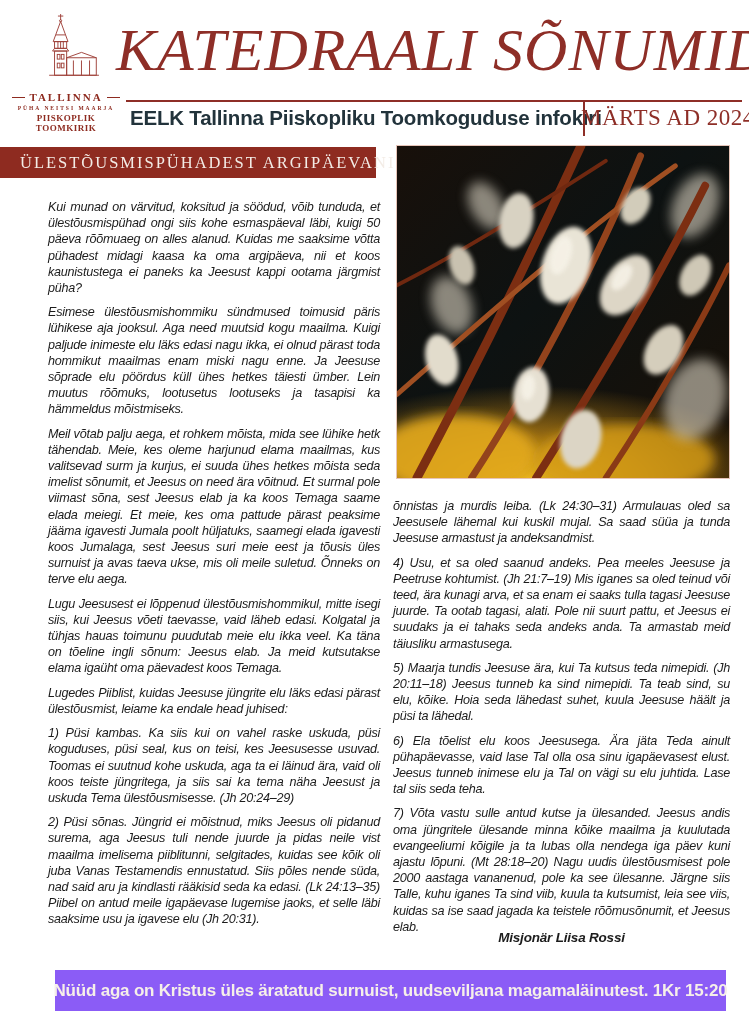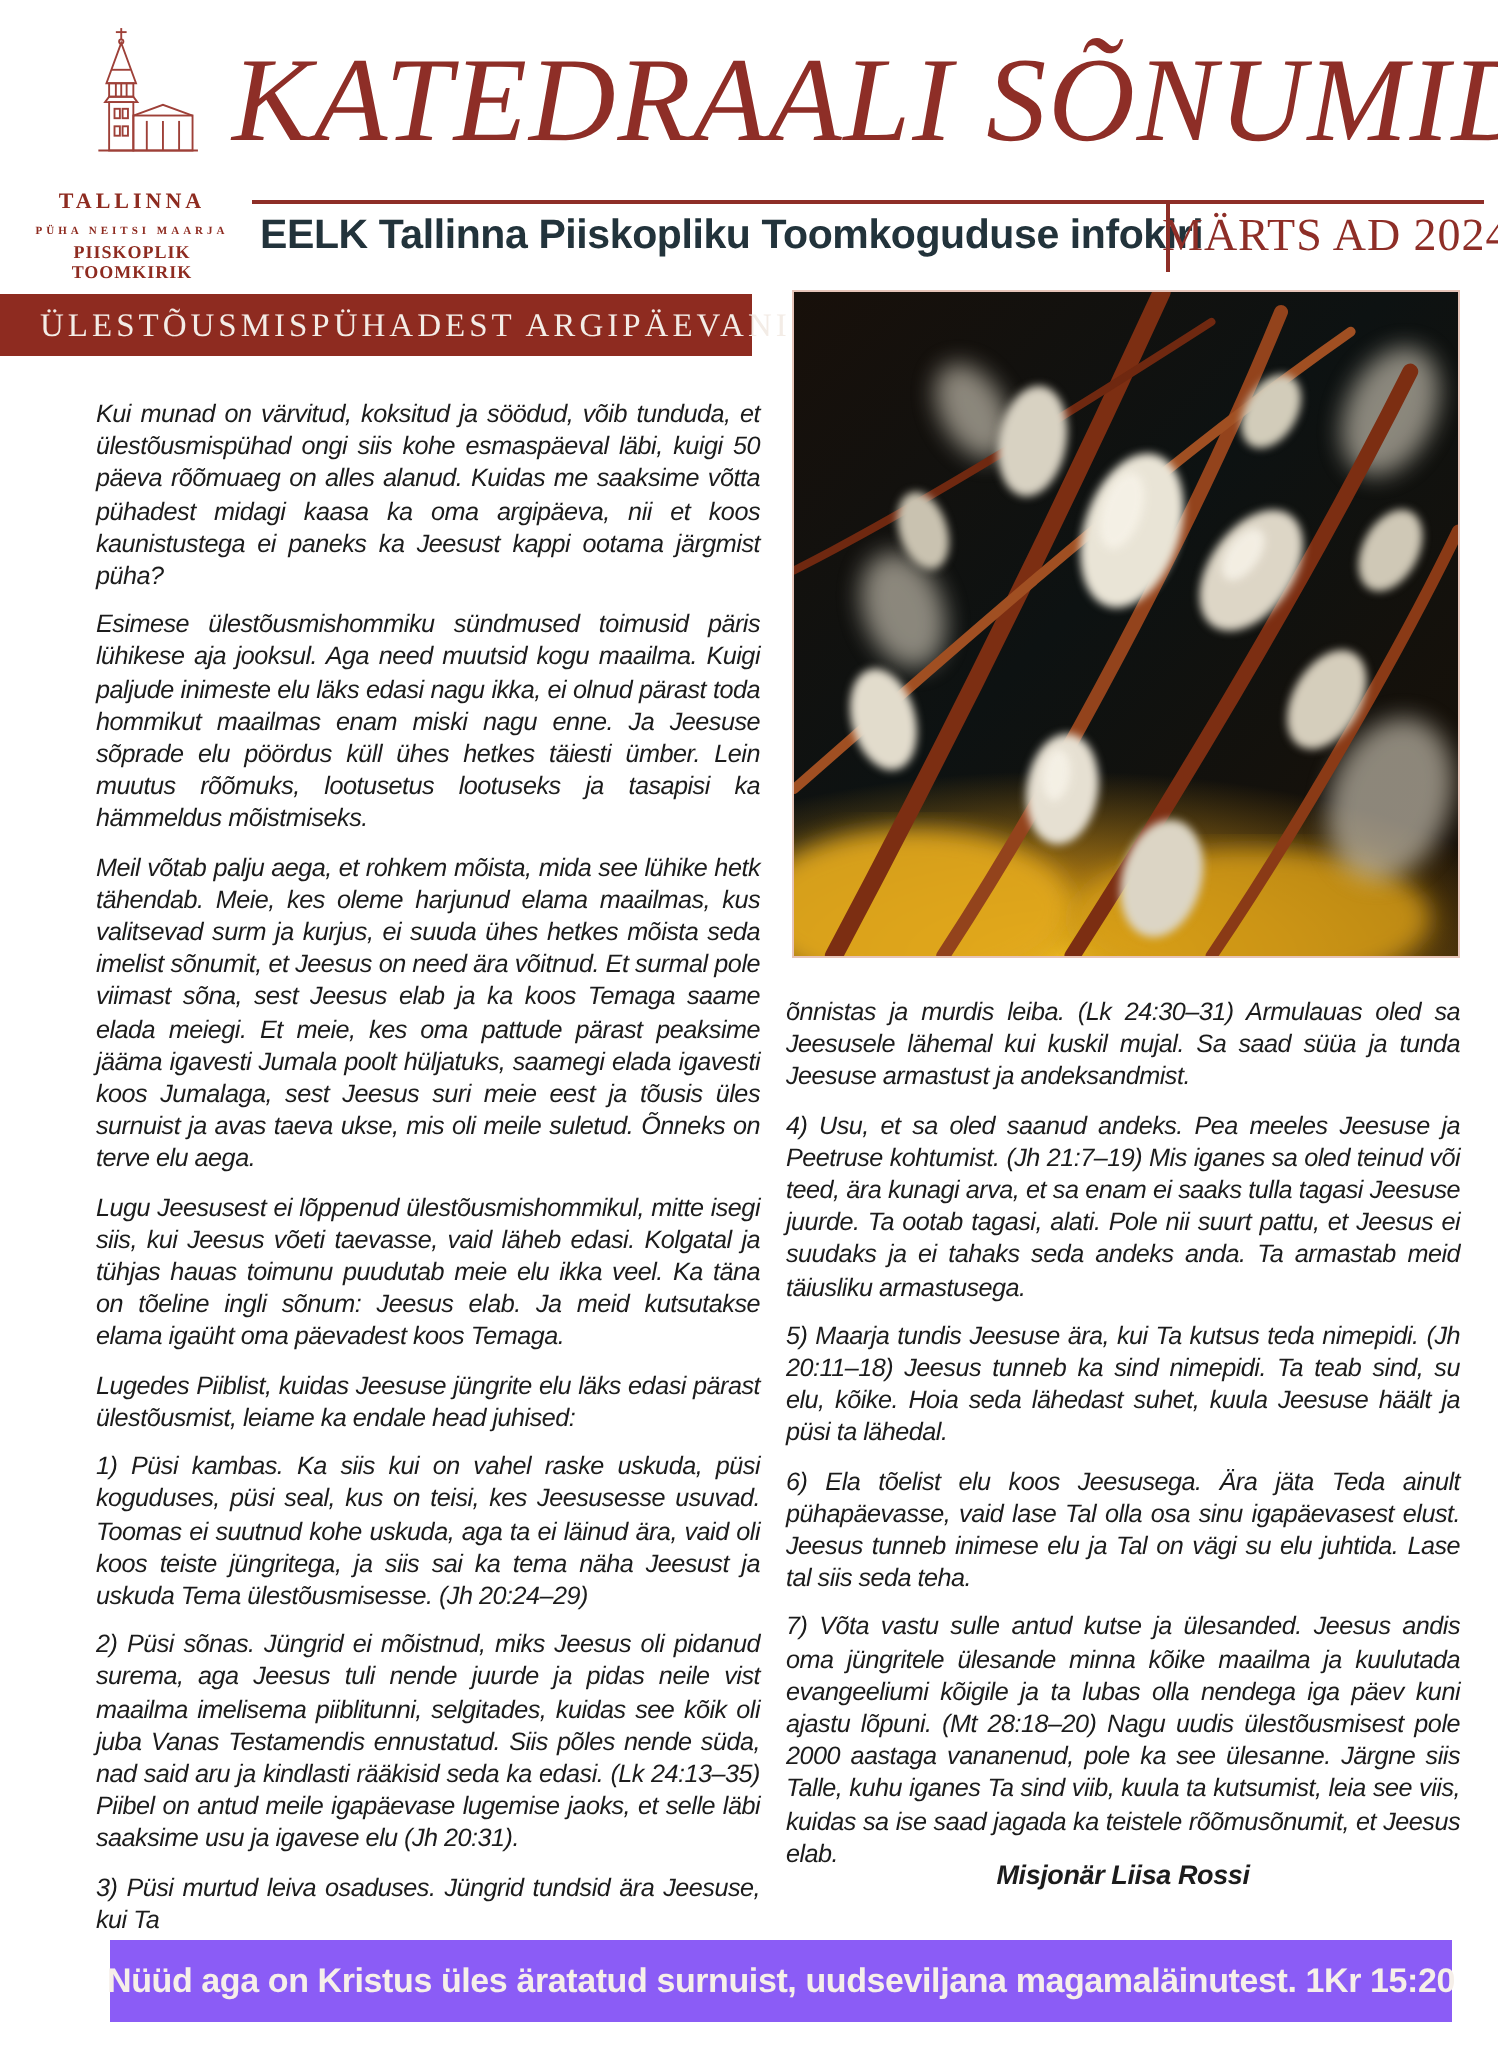--- a/index.html
+++ b/index.html
@@ -6,21 +6,21 @@
   #page{
     position:relative;
     width:749px;height:1024px;
     background:#ffffff;
     overflow:hidden;
     font-family:"Liberation Sans",sans-serif;
   }
   
   .logo{position:absolute;left:12px;top:4px;width:108px;height:132px;text-align:center;color:var(--accent,#8e2b20);}
   .logo svg{display:block;margin:0 auto;}
-  .logo-line1{font-family:"Liberation Serif",serif;font-weight:bold;font-size:11px;letter-spacing:2px;color:var(--accent,#8e2b20);display:flex;align-items:center;gap:4px;justify-content:center;margin-top:1px;flex-direction:column;}
+  .logo-line1{font-family:"Liberation Serif",serif;font-weight:bold;font-size:11px;letter-spacing:2px;color:var(--accent,#8e2b20);display:flex;align-items:center;gap:4px;justify-content:center;margin-top:1px;}
   .logo-line1 .rule{flex:1;height:1px;background:var(--accent,#8e2b20);}
   .logo-line2{font-family:"Liberation Serif",serif;font-size:5.5px;letter-spacing:2px;font-weight:bold;color:var(--accent,#8e2b20);margin-top:2px;}
   .logo-line3{font-family:"Liberation Serif",serif;font-size:9px;letter-spacing:0.5px;font-weight:bold;color:var(--accent,#8e2b20);margin-top:2px;}
   .masthead-title{
     position:absolute;left:116px;top:16px;width:622px;
     font-family:"Liberation Serif",serif;
     font-size:60px;letter-spacing:1px;
     color:var(--title,#8e2e27);
     text-align:center;white-space:nowrap;font-style:italic;
   }
@@ -192,21 +192,20 @@
   </div>
 
   <div id="col-left" class="col">
       <p>Kui munad on värvitud, koksitud ja söödud, võib tunduda, et ülestõusmispühad ongi siis kohe esmaspäeval läbi, kuigi 50 päeva rõõmuaeg on alles alanud. Kuidas me saaksime võtta pühadest midagi kaasa ka oma argipäeva, nii et koos kaunistustega ei paneks ka Jeesust kappi ootama järgmist püha?</p>
       <p>Esimese ülestõusmishommiku sündmused toimusid päris lühikese aja jooksul. Aga need muutsid kogu maailma. Kuigi paljude inimeste elu läks edasi nagu ikka, ei olnud pärast toda hommikut maailmas enam miski nagu enne. Ja Jeesuse sõprade elu pöördus küll ühes hetkes täiesti ümber. Lein muutus rõõmuks, lootusetus lootuseks ja tasapisi ka hämmeldus mõistmiseks.</p>
       <p>Meil võtab palju aega, et rohkem mõista, mida see lühike hetk tähendab. Meie, kes oleme harjunud elama maailmas, kus valitsevad surm ja kurjus, ei suuda ühes hetkes mõista seda imelist sõnumit, et Jeesus on need ära võitnud. Et surmal pole viimast sõna, sest Jeesus elab ja ka koos Temaga saame elada meiegi. Et meie, kes oma pattude pärast peaksime jääma igavesti Jumala poolt hüljatuks, saamegi elada igavesti koos Jumalaga, sest Jeesus suri meie eest ja tõusis üles surnuist ja avas taeva ukse, mis oli meile suletud. Õnneks on terve elu aega.</p>
       <p>Lugu Jeesusest ei lõppenud ülestõusmishommikul, mitte isegi siis, kui Jeesus võeti taevasse, vaid läheb edasi. Kolgatal ja tühjas hauas toimunu puudutab meie elu ikka veel. Ka täna on tõeline ingli sõnum: Jeesus elab. Ja meid kutsutakse elama igaüht oma päevadest koos Temaga.</p>
       <p>Lugedes Piiblist, kuidas Jeesuse jüngrite elu läks edasi pärast ülestõusmist, leiame ka endale head juhised:</p>
       <p>1) Püsi kambas. Ka siis kui on vahel raske uskuda, püsi koguduses, püsi seal, kus on teisi, kes Jeesusesse usuvad. Toomas ei suutnud kohe uskuda, aga ta ei läinud ära, vaid oli koos teiste jüngritega, ja siis sai ka tema näha Jeesust ja uskuda Tema ülestõusmisesse. (Jh 20:24–29)</p>
       <p>2) Püsi sõnas. Jüngrid ei mõistnud, miks Jeesus oli pidanud surema, aga Jeesus tuli nende juurde ja pidas neile vist maailma imelisema piiblitunni, selgitades, kuidas see kõik oli juba Vanas Testamendis ennustatud. Siis põles nende süda, nad said aru ja kindlasti rääkisid seda ka edasi. (Lk 24:13–35) Piibel on antud meile igapäevase lugemise jaoks, et selle läbi saaksime usu ja igavese elu (Jh 20:31).</p>
-      <p>3) Püsi murtud leiva osaduses. Jüngrid tundsid ära Jeesuse, kui Ta</p>
     </div>
   <div id="col-right" class="col">
       <p>õnnistas ja murdis leiba. (Lk 24:30–31) Armulauas oled sa Jeesusele lähemal kui kuskil mujal. Sa saad süüa ja tunda Jeesuse armastust ja andeksandmist.</p>
       <p>4) Usu, et sa oled saanud andeks. Pea meeles Jeesuse ja Peetruse kohtumist. (Jh 21:7–19) Mis iganes sa oled teinud või teed, ära kunagi arva, et sa enam ei saaks tulla tagasi Jeesuse juurde. Ta ootab tagasi, alati. Pole nii suurt pattu, et Jeesus ei suudaks ja ei tahaks seda andeks anda. Ta armastab meid täiusliku armastusega.</p>
       <p>5) Maarja tundis Jeesuse ära, kui Ta kutsus teda nimepidi. (Jh 20:11–18) Jeesus tunneb ka sind nimepidi. Ta teab sind, su elu, kõike. Hoia seda lähedast suhet, kuula Jeesuse häält ja püsi ta lähedal.</p>
       <p>6) Ela tõelist elu koos Jeesusega. Ära jäta Teda ainult pühapäevasse, vaid lase Tal olla osa sinu igapäevasest elust. Jeesus tunneb inimese elu ja Tal on vägi su elu juhtida. Lase tal siis seda teha.</p>
       <p>7) Võta vastu sulle antud kutse ja ülesanded. Jeesus andis oma jüngritele ülesande minna kõike maailma ja kuulutada evangeeliumi kõigile ja ta lubas olla nendega iga päev kuni ajastu lõpuni. (Mt 28:18–20) Nagu uudis ülestõusmisest pole 2000 aastaga vananenud, pole ka see ülesanne. Järgne siis Talle, kuhu iganes Ta sind viib, kuula ta kutsumist, leia see viis, kuidas sa ise saad jagada ka teistele rõõmusõnumit, et Jeesus elab.</p>
     </div>
   <div class="signature">Misjonär Liisa Rossi</div>
 

